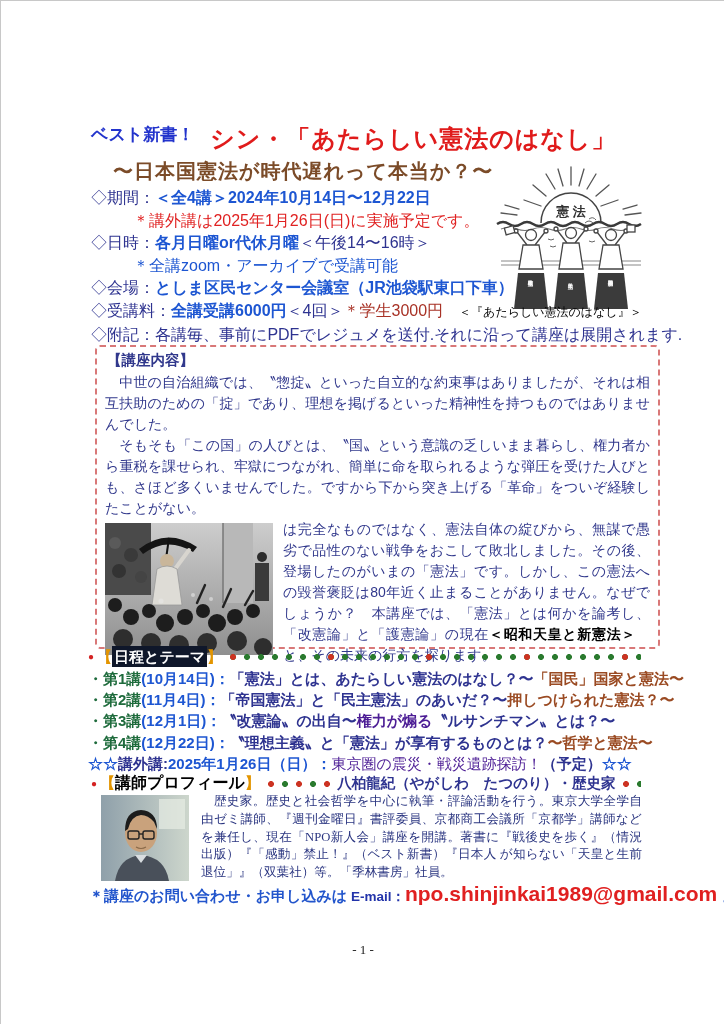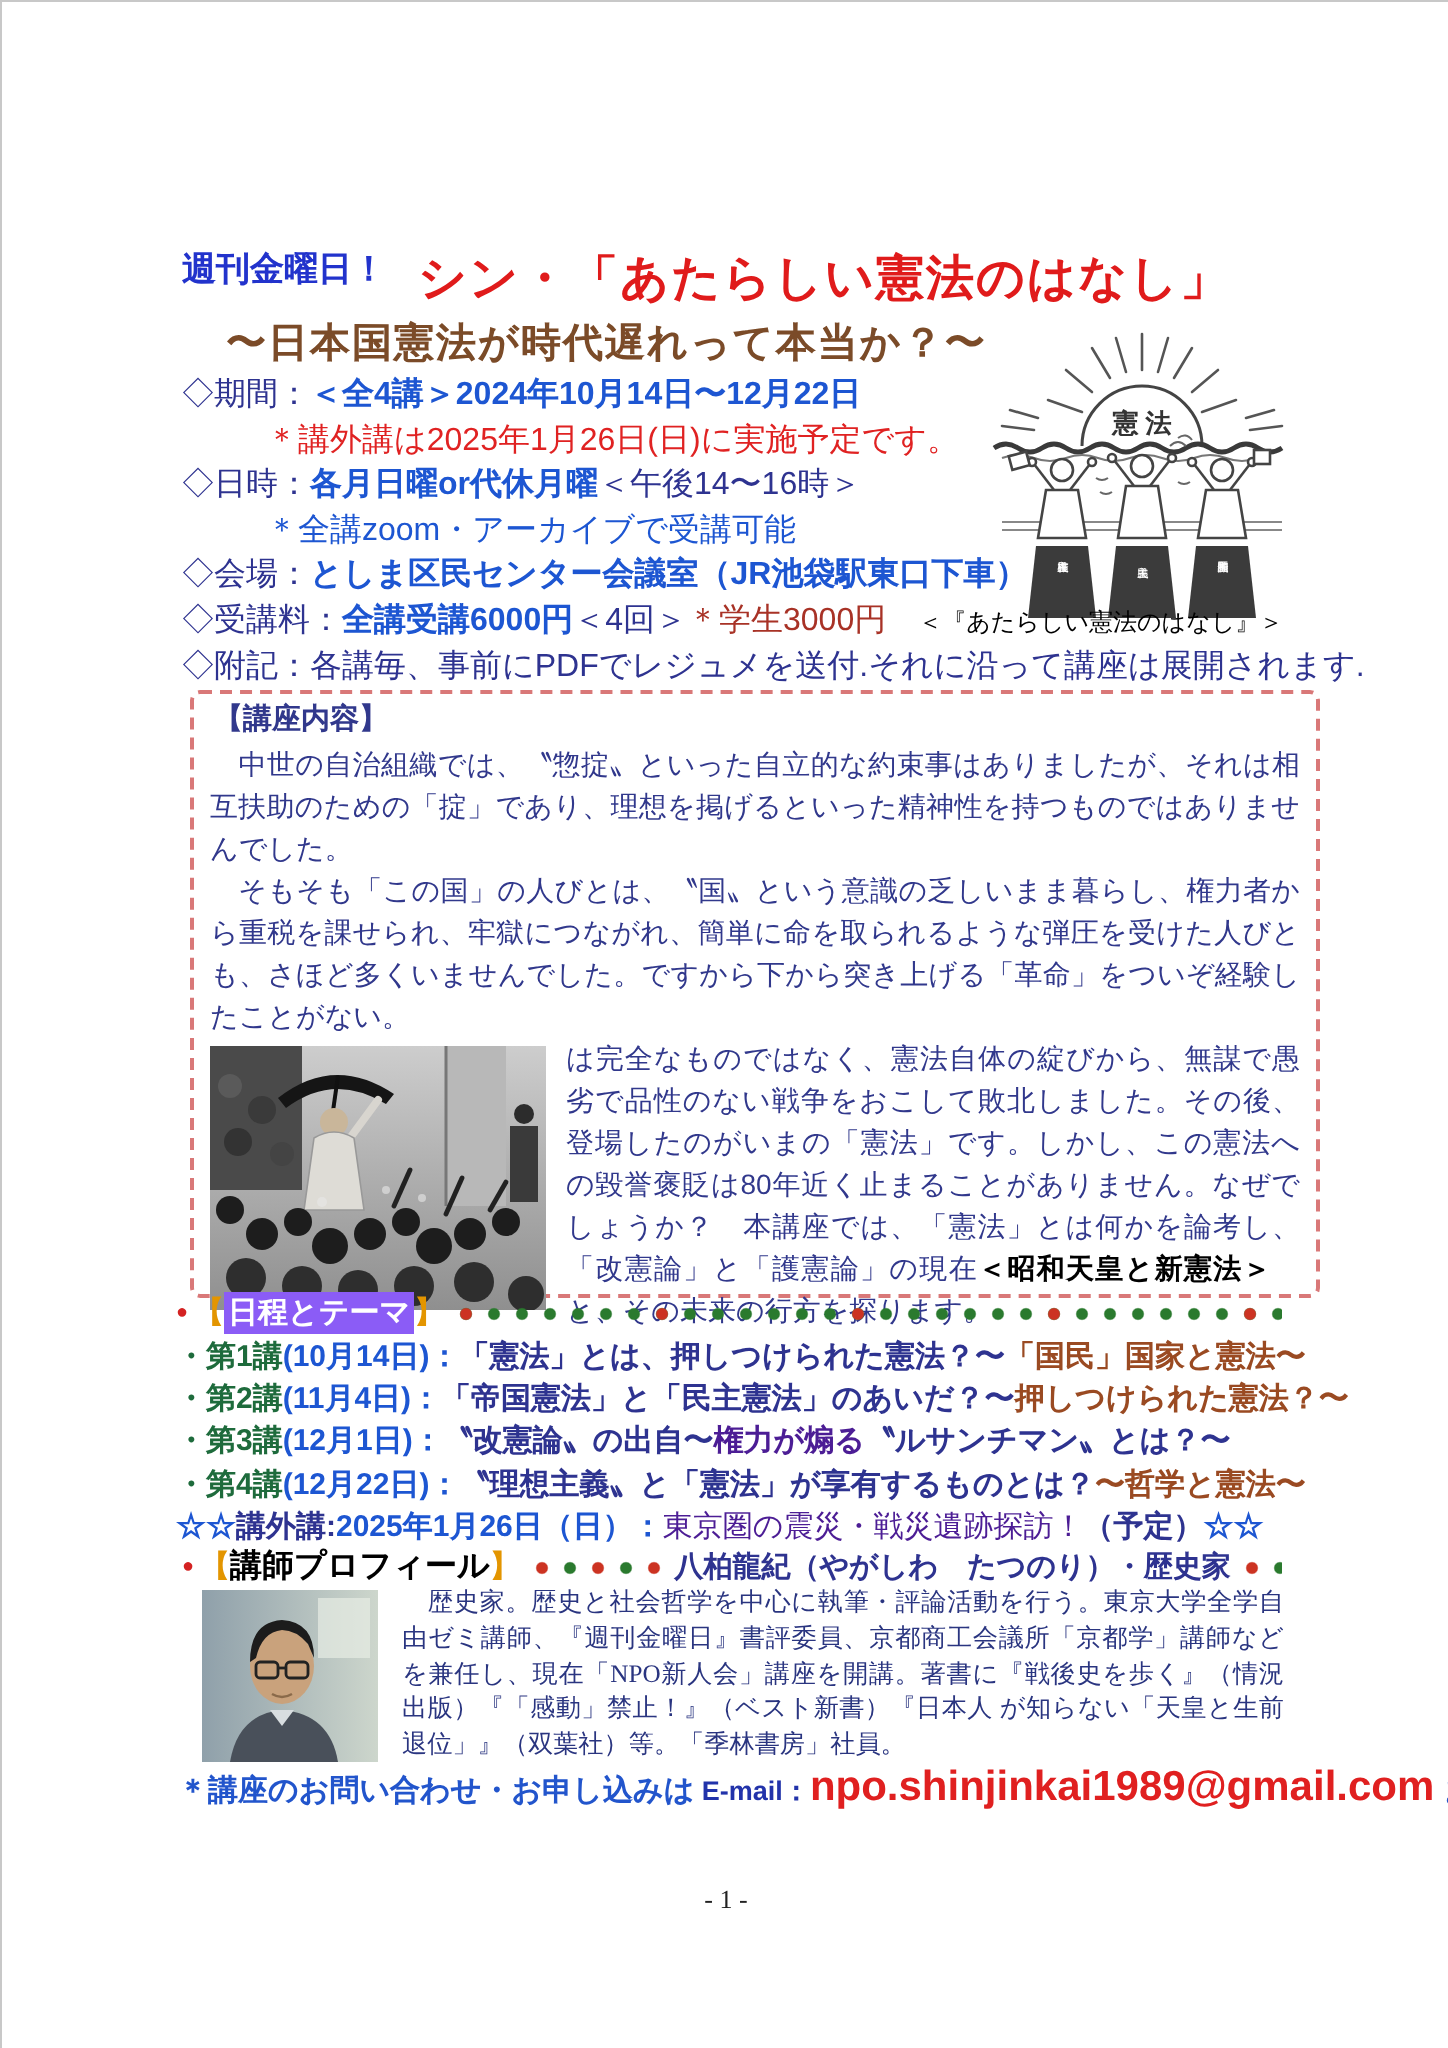--- a/index.html
+++ b/index.html
@@ -38,21 +38,21 @@
     border:2px dashed #d97878;border-radius:5px;padding:3px 8px 0 8px;
     color:#31388c;font-size:14px;line-height:21px;text-align:justify;
   }
   .content-box .box-heading{font-size:14.5px;font-weight:bold;margin:0 0 1px 2px;text-align:left;}
   .content-box p{margin:0;}
   .photo-crowd{float:left;width:168px;height:132px;margin:4px 10px 2px 0;}
 
   .sched{position:absolute;left:87px;top:646px;width:553px;font-size:15px;font-weight:bold;line-height:21.2px;white-space:nowrap;}
   .sched-head{display:flex;align-items:center;height:19px;margin-bottom:2px;}
   .bullet{color:#d42222;font-size:10px;margin-right:3px;}
-  .chip{background:#8b5cf6;color:#ffffff;padding:0 2px;font-size:15px;font-weight:bold;}
+  .chip{background:#0f172a;color:#ffffff;padding:0 2px;font-size:15px;font-weight:bold;}
   .dots-g{flex:1;height:10px;margin-left:6px;
     background-image:
       radial-gradient(circle at 5px 5px,#cc3322 2.6px,transparent 3.3px),
       radial-gradient(circle at 5px 5px,#2a7a2e 2.6px,transparent 3.3px);
     background-size:98px 10px,14px 10px;background-repeat:repeat-x;}
   .dots-rg{height:10px;width:100px;margin:0 6px;
     background-image:
       radial-gradient(circle at 5px 5px,#cc3322 2.6px,transparent 3.3px),
       radial-gradient(circle at 5px 5px,#2a7a2e 2.6px,transparent 3.3px);
     background-size:28px 10px,28px 10px;background-position:0 0,14px 0;background-repeat:repeat-x;}
@@ -73,21 +73,21 @@
 
   .pagenum{position:absolute;left:0;right:0;top:941px;text-align:center;font-family:"Liberation Serif",serif;font-size:13px;color:#222222;}
 </style>
 </head>
 <body>
 
 <div class="page">
 
 
   <div class="title-row">
-    <span class="title-prefix">週刊金曜日！</span><span class="title-main">シン・「あたらしい憲法のはなし」</span>
+    <span class="title-prefix">ベスト新書！</span><span class="title-main">シン・「あたらしい憲法のはなし」</span>
   </div>
   <div class="subtitle">〜日本国憲法が時代遅れって本当か？〜</div>
 
   <svg class="illus" width="156" height="150" viewBox="0 0 156 150">
     <g stroke="#555" stroke-width="1.3" stroke-linecap="round">
       <line x1="108" y1="45" x2="125" y2="39"></line>
         <line x1="103" y1="35" x2="116" y2="24"></line>
       <line x1="94" y1="28" x2="103" y2="13"></line>
         <line x1="86" y1="25" x2="91" y2="8"></line>
       <line x1="78" y1="24" x2="78" y2="6"></line>
@@ -219,21 +219,21 @@
   </div>
 
   <div class="sched">
     <div class="sched-head">
       <span class="bullet">●</span>
         <span class="org b">【</span>
         <span class="chip">日程とテーマ</span>
         <span class="org b">】</span>
         <span class="dots-g"></span>
     </div>
-    <div><span class="grn">・第1講</span><span class="blu">(10月14日)：</span><span class="nav">「憲法」とは、押しつけられた憲法？〜</span><span class="grn2"></span><span class="nav"></span><span class="brn">「国民」国家と憲法〜</span></div>
+    <div><span class="grn">・第1講</span><span class="blu">(10月14日)：</span><span class="nav">「憲法」とは、あたらしい憲法のはなし？〜</span><span class="grn2"></span><span class="nav"></span><span class="brn">「国民」国家と憲法〜</span></div>
     <div><span class="grn">・第2講</span><span class="blu">(11月4日)：</span><span class="nav">「帝国憲法」と「民主憲法」のあいだ？〜</span><span class="grn2"></span><span class="nav"></span><span class="brn">押しつけられた憲法？〜</span></div>
     <div><span class="grn">・第3講</span><span class="blu">(12月1日)：</span><span class="nav">〝改憲論〟の出自〜</span><span class="grn2">権力が煽る</span><span class="nav">〝ルサンチマン〟とは？〜</span><span class="brn"></span></div>
     <div><span class="grn">・第4講</span><span class="blu">(12月22日)：</span><span class="nav">〝理想主義〟と「憲法」が享有するものとは？</span><span class="grn2"></span><span class="nav"></span><span class="brn">〜哲学と憲法〜</span></div>
     <div><span class="blu">☆☆</span><span class="nav">講外講:</span><span class="blu">2025年1月26日（日）：</span><span class="grn2" style="font-weight:normal">東京圏の震災・戦災遺跡探訪！</span><span class="nav">（予定）</span><span class="blu">☆☆</span></div>
   </div>
 
   <div class="prof-head">
     <span class="bullet">●</span>
       <span class="org b">【</span>
       <span class="prof-title">講師プロフィール</span>

